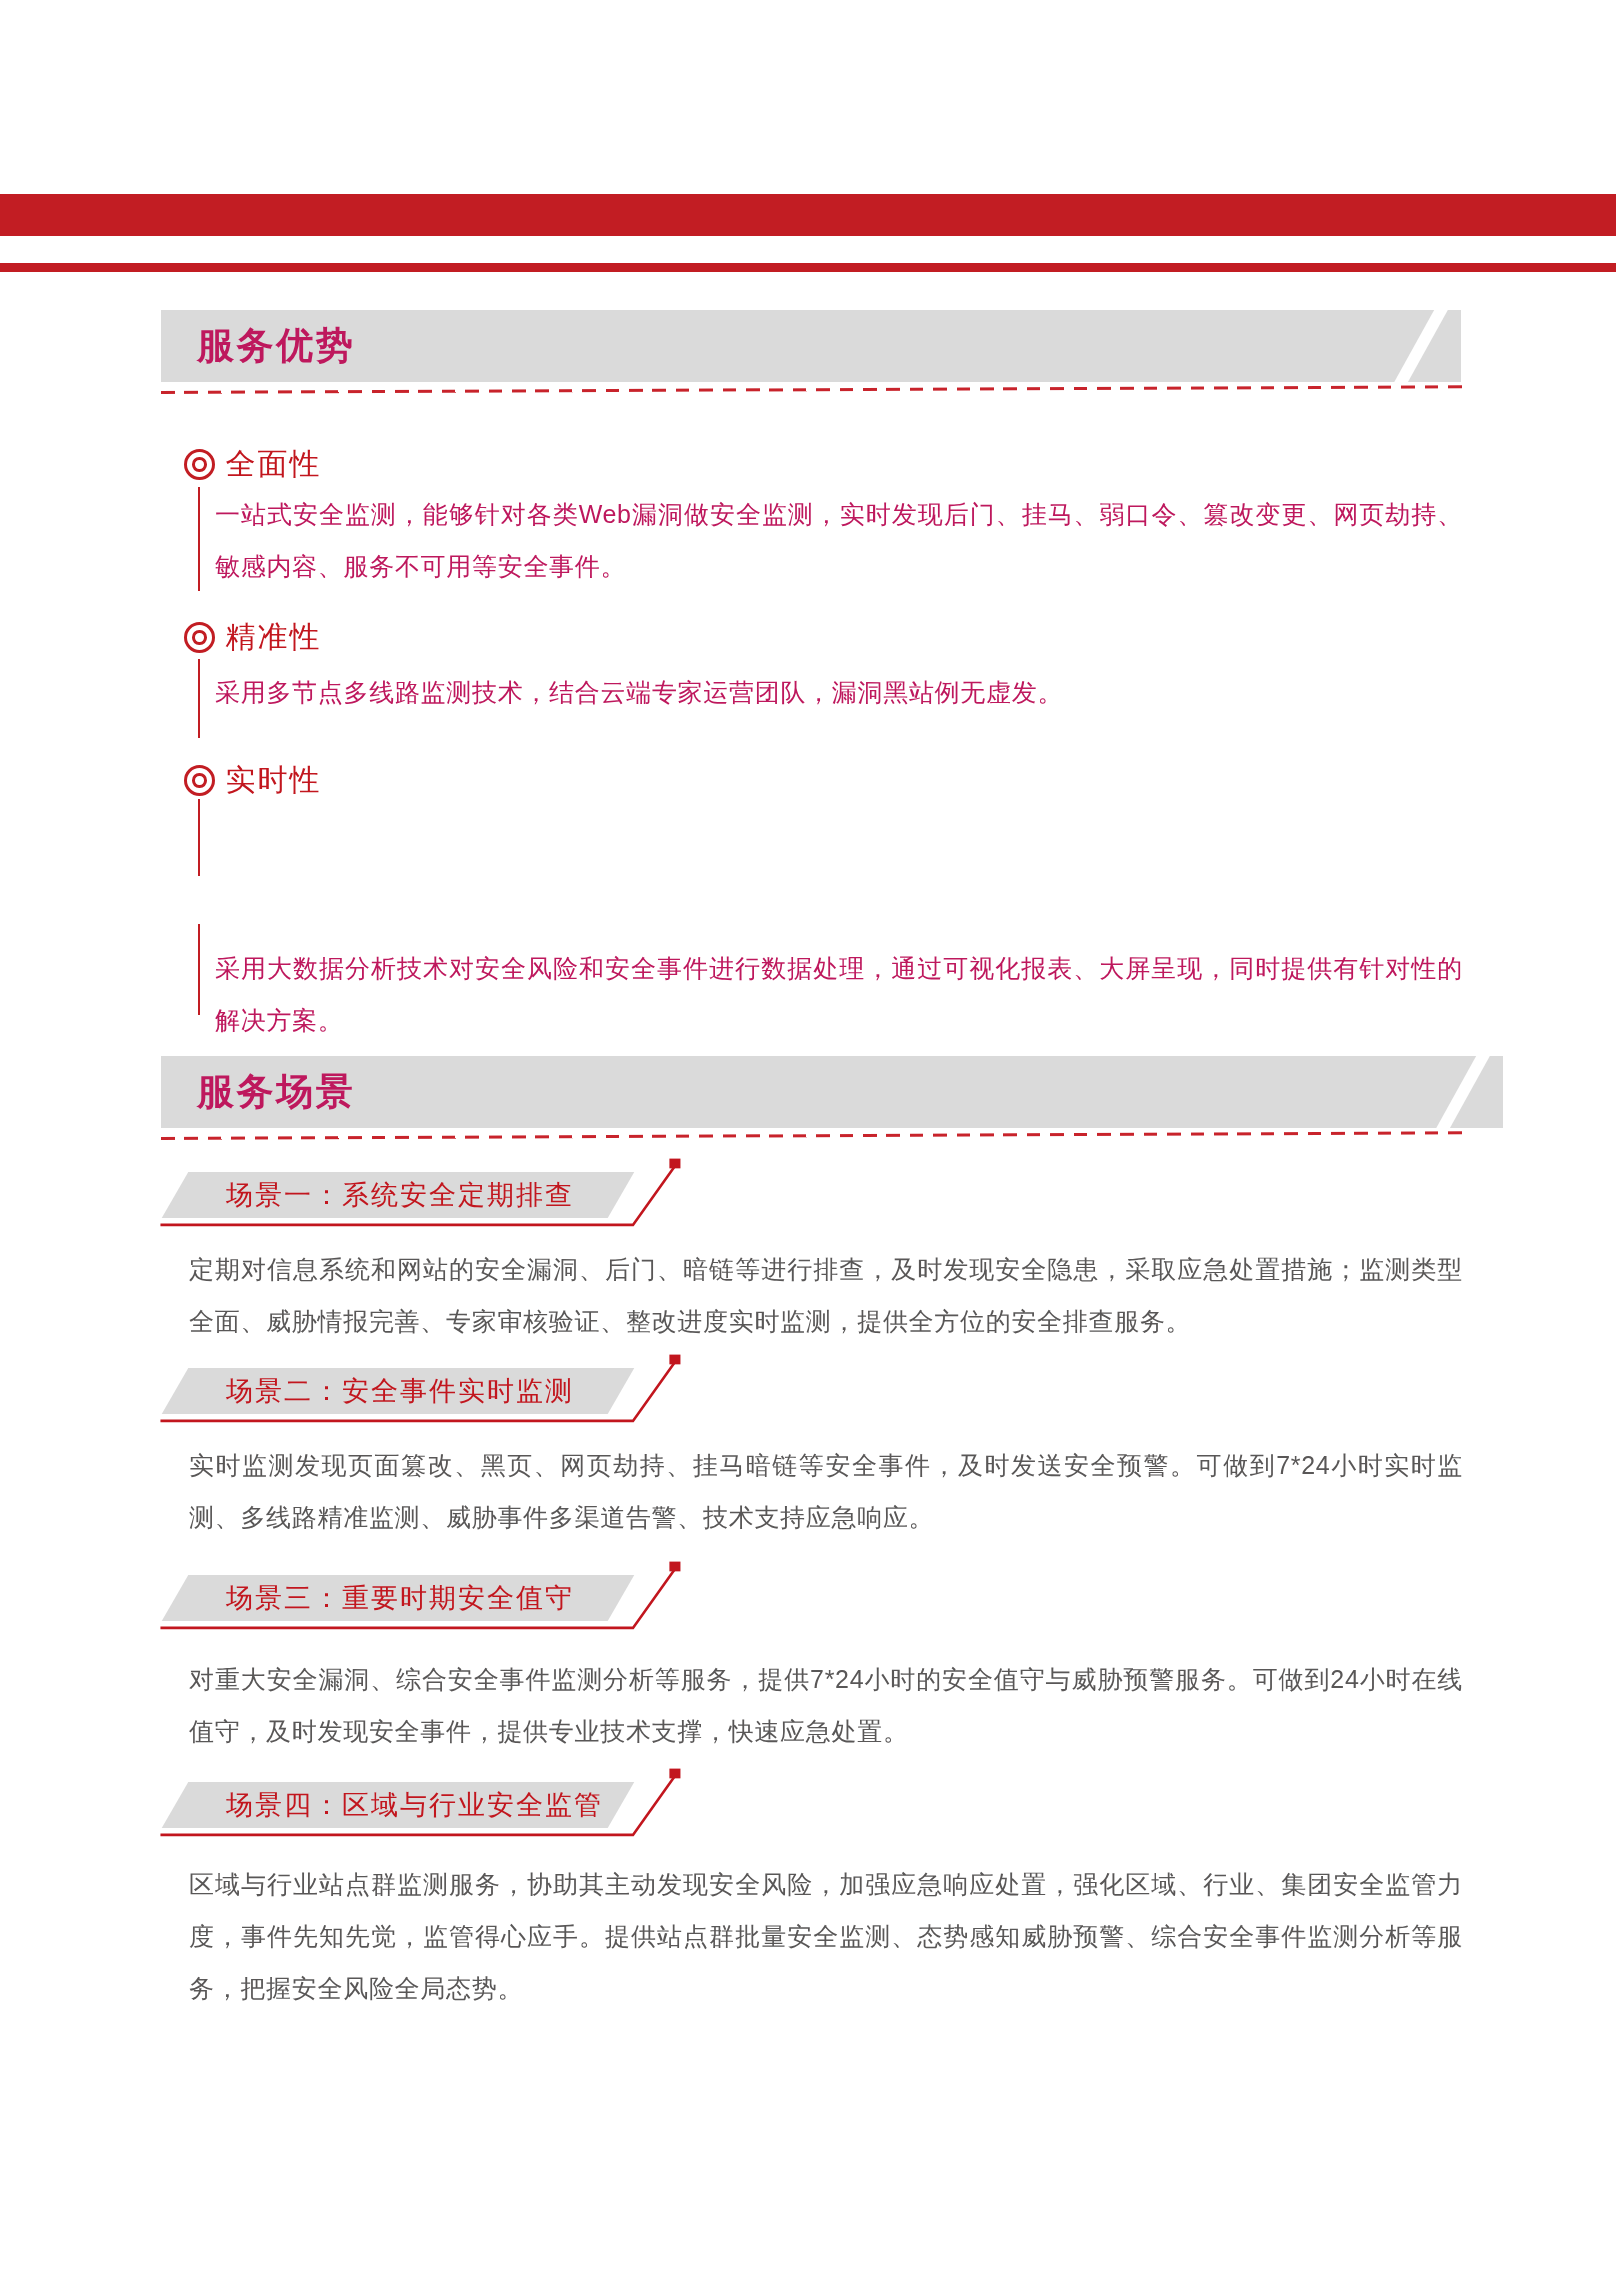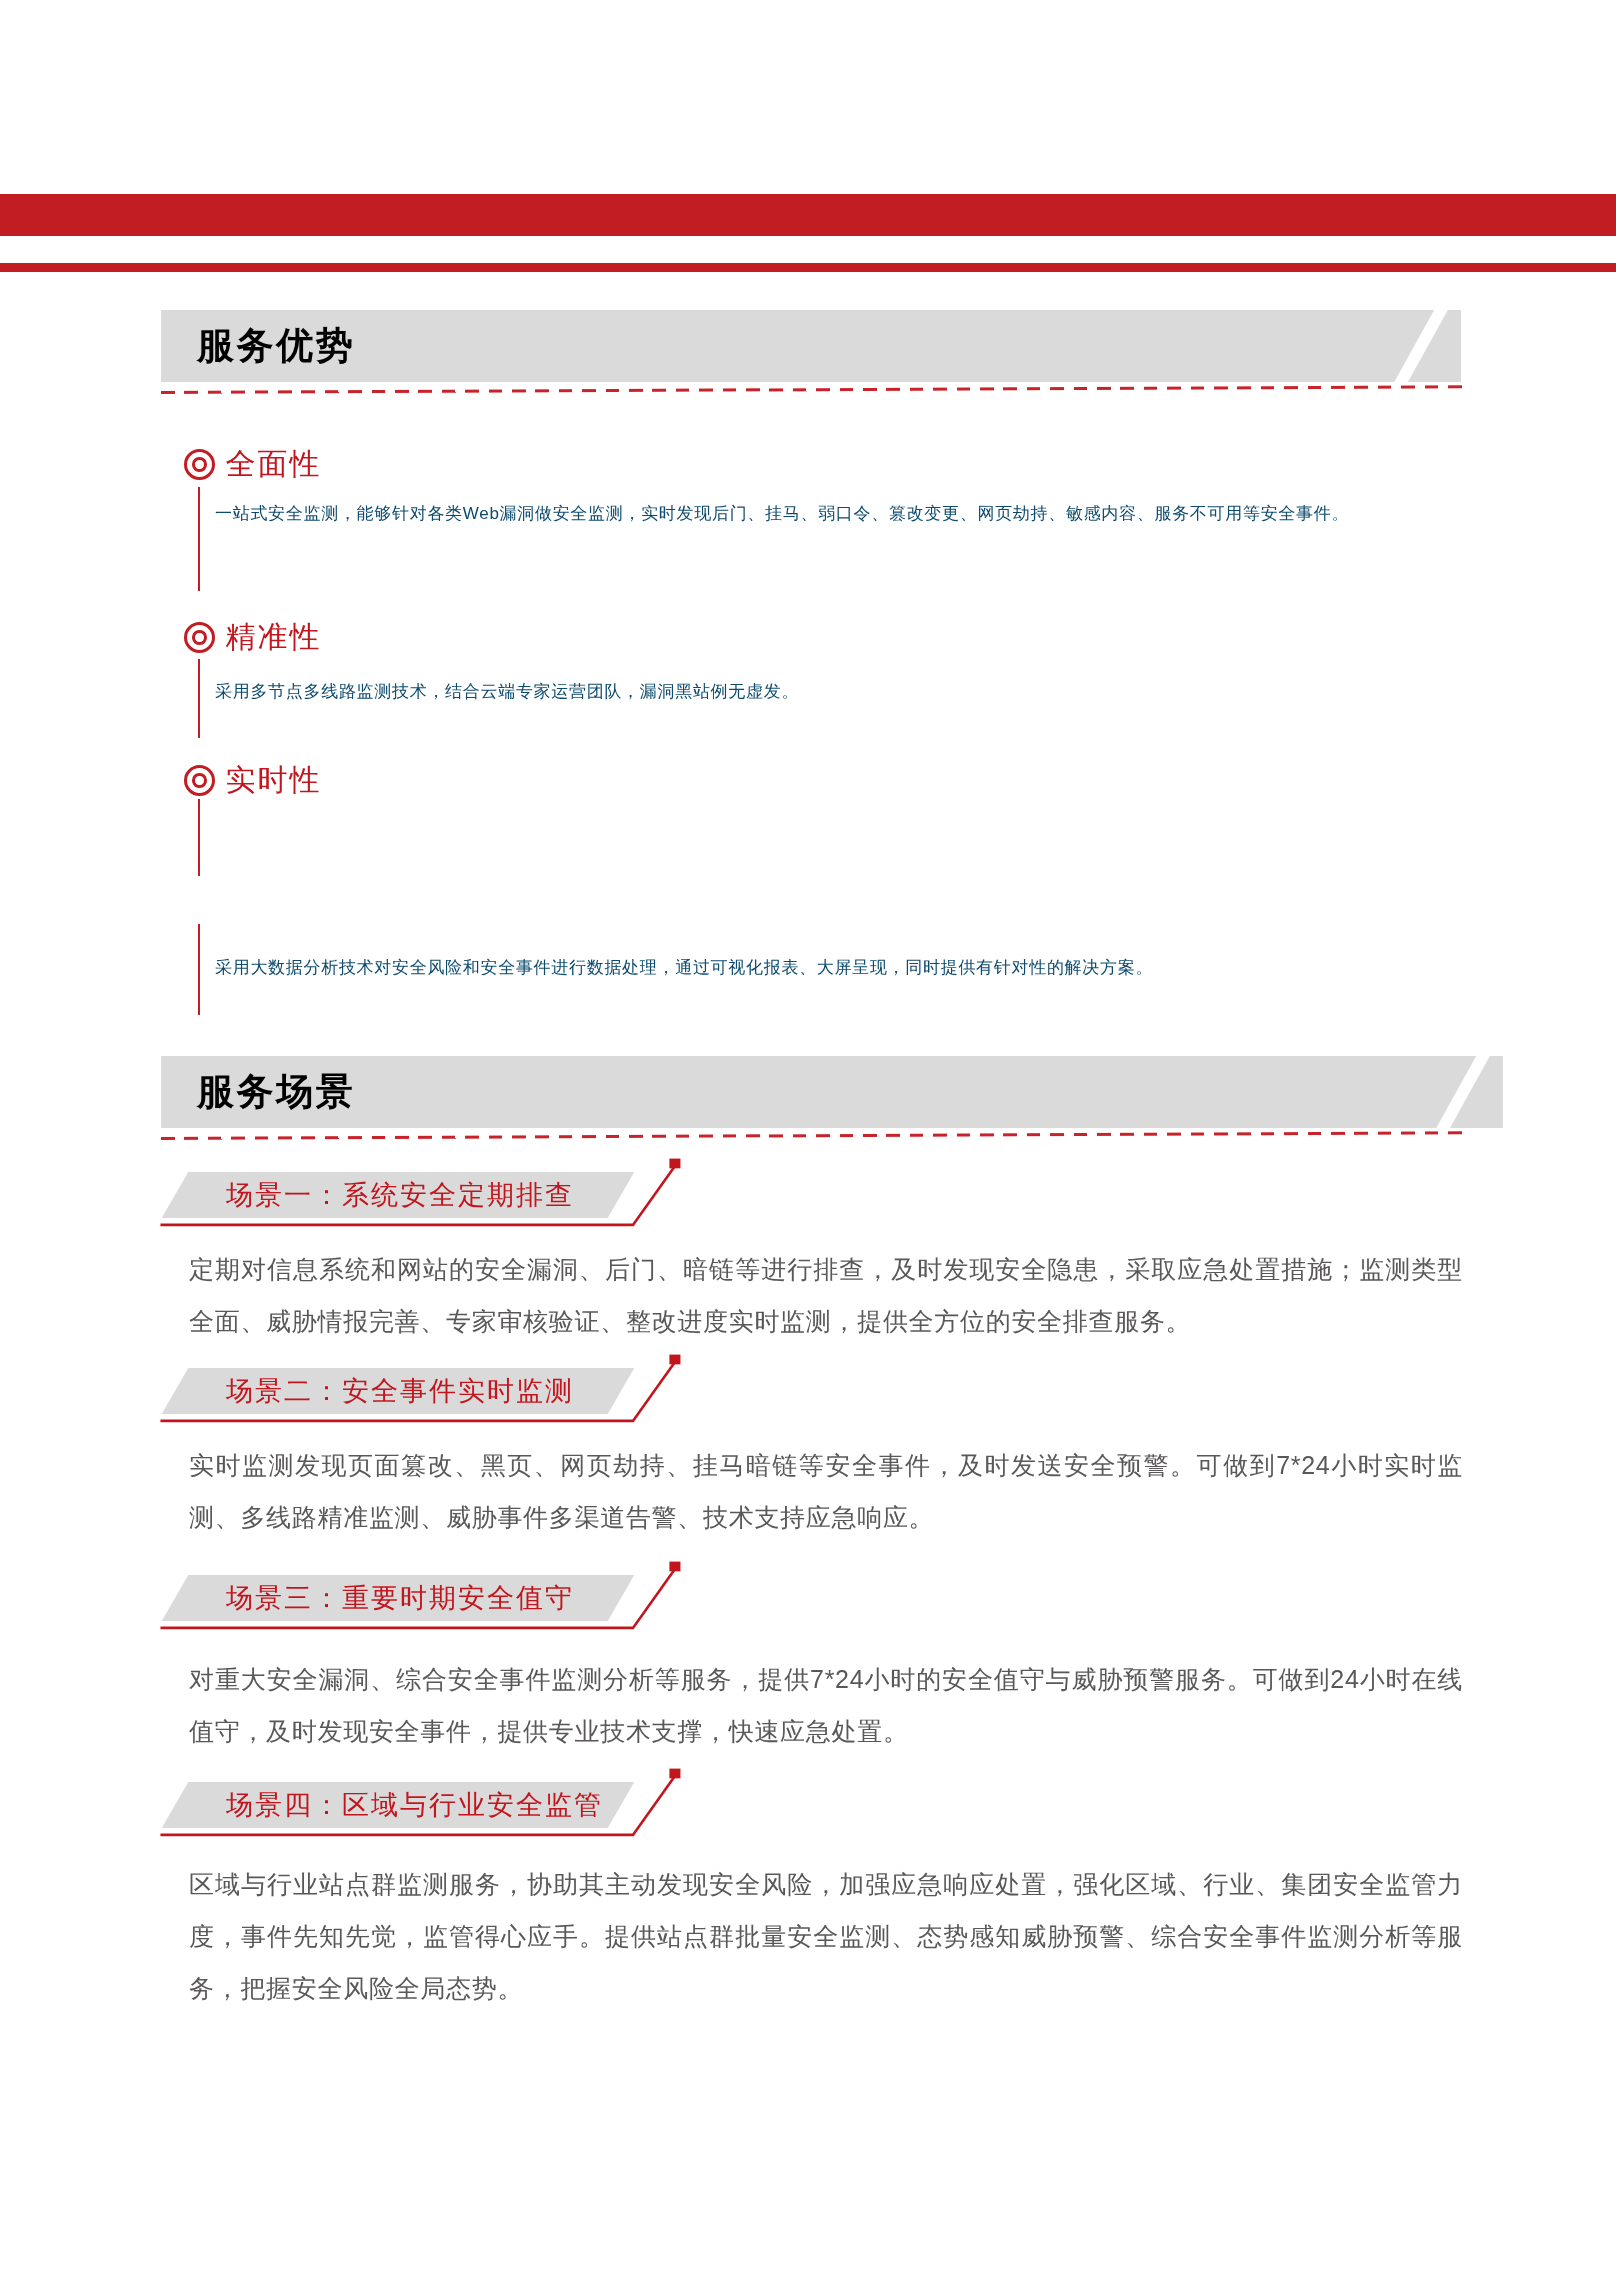--- a/index.html
+++ b/index.html
@@ -13,41 +13,41 @@
   .bar-thin  { top:263px; height:9px; }
 
   
   .sec-banner { position:absolute; left:161px; width:1300px; height:72px; background:#DADADA; }
   .sec-banner .slash {
     position:absolute; right:34px; top:-10.4px; width:11.7px; height:92px;
     background:#ffffff; transform:rotate(29deg);
   }
   .sec-title {
     position:absolute; left:36px; top:0; height:72px; line-height:72px;
-    font-size:37px; font-weight:bold; color:#000000; letter-spacing:2.6px;
+    font-size:37px; font-weight:bold; color:#be185d; letter-spacing:2.6px;
   }
   .dashline {
     position:absolute; left:161px; width:1302px; height:3.3px;
     background:repeating-linear-gradient(90deg,#C8232B 0 13.7px,transparent 13.7px 23.4px);
     transform:rotate(-0.25deg); transform-origin:left center;
   }
 
   
   .feature { position:absolute; left:184px; width:1279px; }
   .feature-head { display:flex; align-items:center; gap:10.4px; }
   .bullseye {
     width:31px; height:31px; border:3.9px solid #C21D23; border-radius:50%;
     display:flex; align-items:center; justify-content:center; box-sizing:border-box; flex:0 0 auto;
   }
   .bullseye-inner { width:14.3px; height:14.3px; border:3.9px solid #C21D23; border-radius:50%; box-sizing:border-box; }
   .feature-title { font-size:30px; color:#C2161E; letter-spacing:2px; }
   .feature-line { position:absolute; left:13.7px; width:2.6px; background:#C21D23; }
   .feature-desc {
-    position:absolute; left:31px; right:0; font-size:17px; line-height:52px;
-    color:#0c4a6e; letter-spacing:0.7px; text-align:justify;
+    position:absolute; left:31px; right:0; font-size:25px; line-height:52px;
+    color:#be185d; letter-spacing:0.7px; text-align:justify;
   }
 
   
   .scene { position:absolute; left:161px; width:1302px; }
   .scene-gray {
     position:absolute; left:14.3px; top:16.3px; width:446px; height:46px;
     background:#DADDDD; background:#DADADA; transform:skewX(-30deg);
   }
   .scene-title {
     position:absolute; left:65px; top:16.3px; height:46px; line-height:47px;

